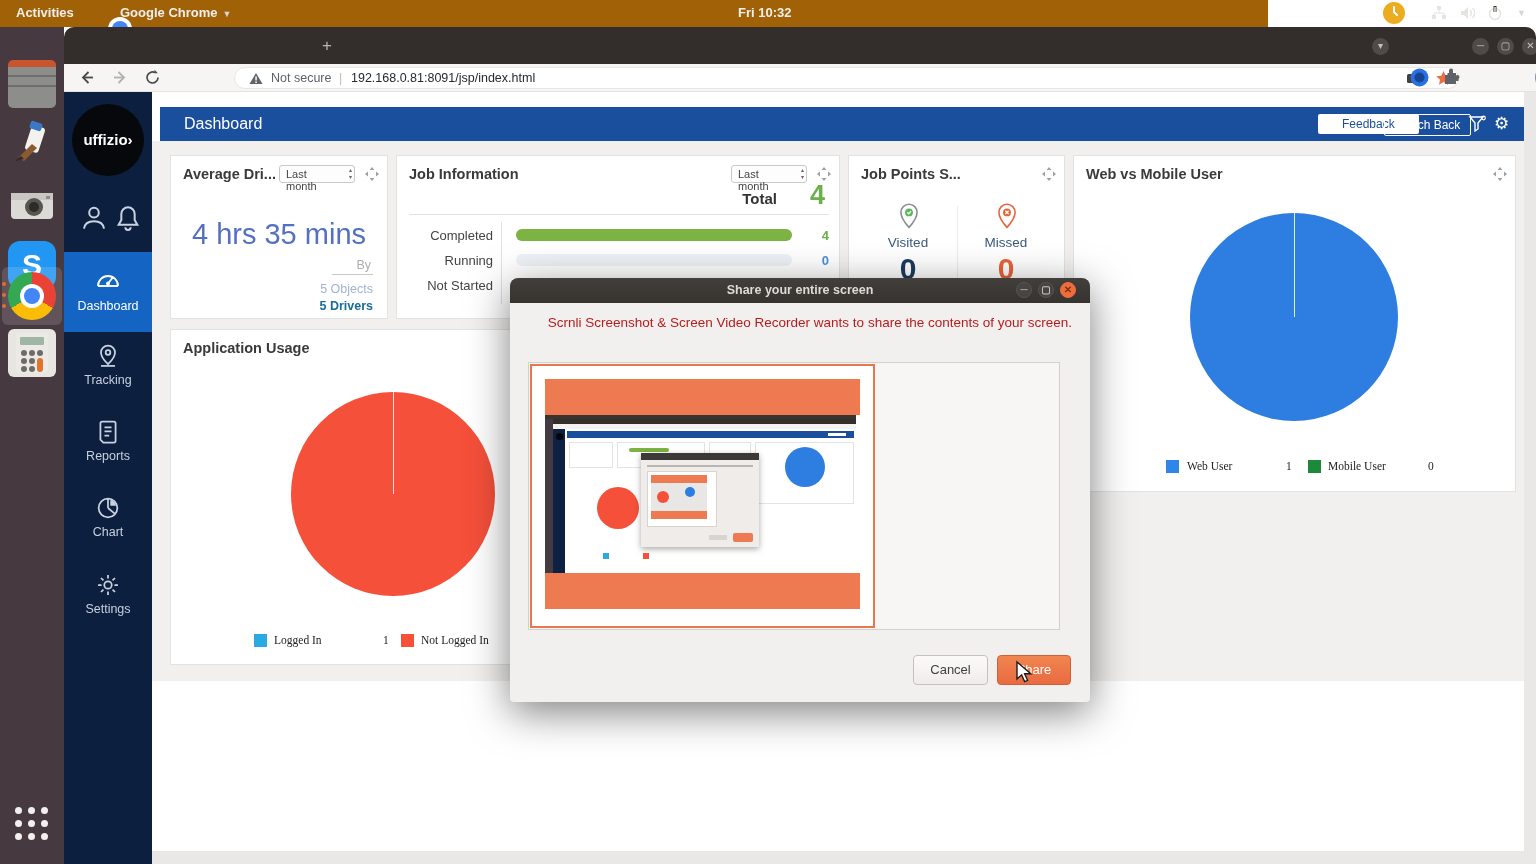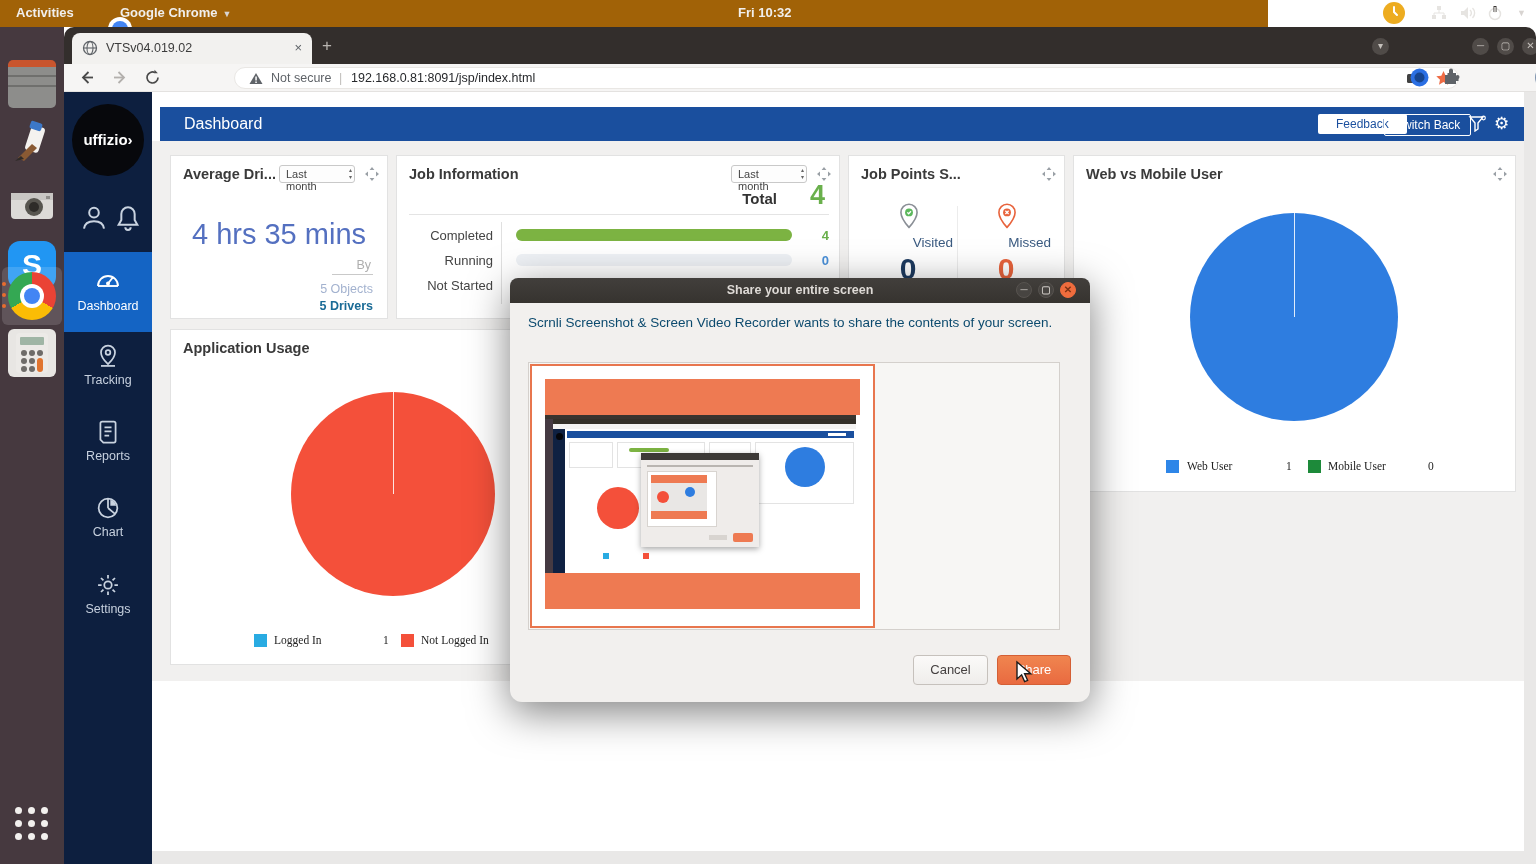--- a/index.html
+++ b/index.html
@@ -47,21 +47,21 @@
   
   .vts-sidebar { left:64px; top:92px; width:88px; height:772px; background:#0d1f3f;padding-left:24px; }
   .logo { position:absolute; left:8px; top:12px; width:72px; height:72px; border-radius:50%; background:#07080c; color:#fff; font-weight:bold; font-size:15px; text-align:center; line-height:72px; }
   .side-item { position:absolute; left:0; width:88px; text-align:center; color:#c6d0de; font-size:12.5px; }
   .side-item.active { background:#1464c4; color:#fff; }
   .widgets-bg { left:152px; top:141px; width:1372px; height:540px; background:#f1f0ef; }
   .right-strip { left:1524px; top:92px; width:12px; height:772px; background:#e9e8e7; }
   .bottom-strip { left:152px; top:851px; width:1384px; height:13px; background:#e9e8e7; }
   .vts-header { left:160px; top:107px; width:1364px; height:34px; background:#1a4f9e; color:#fff; }
   .hd-title { position:absolute; left:24px; top:8px; font-size:16px; }
-  .btn-feedback { position:absolute; left:1158px; top:7px; padding:3px 18px; background:#fff; color:#1a4f9e; font-size:12px; border-radius:2px; }
+  .btn-feedback { position:absolute; left:1158px; top:7px; padding:3px 24px; background:#fff; color:#1a4f9e; font-size:12px; border-radius:2px; }
   .btn-switch { position:absolute; left:1224px; top:7px; padding:3px 10px; border:1px solid #fff; color:#fff; font-size:12px; border-radius:2px; }
 
   .card { position:absolute; background:#fff; border:1px solid #e2e2e2; }
   .card-title { position:absolute; left:12px; top:10px; font-size:14.5px; font-weight:bold; color:#3a3a3a; white-space:nowrap; overflow:hidden; }
   .sel { position:absolute; height:18px; border:1px solid #c9c9c9; border-radius:3px; background:#fdfdfd; font-size:11px; color:#444; padding:2px 14px 0 6px; }
   .sel::after { content:"\25B4\A\25BE"; white-space:pre; position:absolute; right:2px; top:1px; font-size:6px; line-height:7px; color:#666; }
   .movei { position:absolute; top:11px; }
 
   .avg-value { position:absolute; left:0; top:62px; width:100%; text-align:center; font-size:29px; color:#5470c0; }
   .avg-by { position:absolute; right:14px; top:102px; color:#aeaeae; font-size:12.5px; border-bottom:1px solid #c9c9c9; padding:0 2px 2px 24px; }
@@ -70,36 +70,36 @@
 
   .ji-total-label { position:absolute; right:62px; top:34px; font-size:15px; font-weight:bold; color:#333; }
   .ji-total-value { position:absolute; right:14px; top:24px; font-size:27px; font-weight:bold; color:#6ab04c; }
   .ji-div { position:absolute; left:12px; top:58px; width:420px; border-top:1px solid #e4e4e4; }
   .ji-axis { position:absolute; left:104px; top:66px; height:82px; border-left:1px solid #e0e0e0; }
   .ji-label { position:absolute; width:88px; text-align:right; font-size:13px; color:#444; }
   .ji-track { position:absolute; left:119px; width:276px; height:12px; border-radius:7px; background:#eef1f5; }
   .ji-fill { height:12px; border-radius:7px; background:#7cb342; }
   .ji-val { position:absolute; right:10px; font-size:13px; font-weight:bold; }
 
-  .jp-col-label { position:absolute; width:90px; text-align:right; font-size:13.5px; color:#3a5a80; }
+  .jp-col-label { position:absolute; width:90px; text-align:center; font-size:13.5px; color:#3a5a80; }
   .jp-num { position:absolute; width:90px; text-align:center; font-size:30px; font-weight:bold; }
   .jp-div { position:absolute; left:108px; top:50px; height:100px; border-left:1px solid #ececec; }
 
   .pie { position:absolute; border-radius:50%; }
   .pie::after { content:""; position:absolute; left:50%; top:0; width:1px; height:50%; background:rgba(255,255,255,.85); }
   .serif { font-family:"Liberation Serif", serif; }
   .lg-sq { position:absolute; width:13px; height:13px; }
   .lg-t { position:absolute; font-size:11.5px; color:#222; }
 
   
-  .gtk { left:510px; top:278px; width:580px; height:424px; background:#f2f0ee; border-radius:12px; box-shadow:0 10px 40px rgba(0,0,0,.5);padding-left:29px; }
+  .gtk { left:510px; top:278px; width:580px; height:424px; background:#f2f0ee; border-radius:4px; box-shadow:0 10px 40px rgba(0,0,0,.5);padding-left:29px; }
   .gtk-tb { position:absolute; left:0; top:0; width:580px; height:25px; background:linear-gradient(#423f3c,#36332f); border-radius:8px 8px 0 0; color:#dedad6; font-size:12.5px; font-weight:bold; text-align:center; line-height:25px; }
   .gtk-wb { position:absolute; top:4px; width:16px; height:16px; border-radius:50%; background:#474441; border:1px solid #57534f; color:#c9c5c0; font-size:10px; line-height:14px; text-align:center; }
   .gtk-wb.close { background:#ef6c3d; border-color:#ef6c3d; color:#7c3113; }
-  .gtk-msg { position:absolute; left:18px; top:34px; width:544px; font-size:13.5px; color:#0c4a6e; line-height:21px; }
+  .gtk-msg { position:absolute; left:18px; top:34px; width:544px; font-size:13.5px; color:#b91c1c; line-height:21px;text-align:right; }
   .preview { position:absolute; left:18px; top:84px; width:532px; height:268px; background:#f7f6f4; border:1px solid #d4d0cc; }
   .thumb { position:absolute; left:1px; top:1px; width:345px; height:264px; background:#fff; border:2px solid #e8764e; padding:13px; }
   .band { width:100%; height:36px; background:#ee7a52; }
   .mini { position:relative; width:100%; height:158px; background:#fff; overflow:hidden; }
   .gtk-btn { position:absolute; top:377px; height:30px; border-radius:4px; font-size:13px; text-align:center; line-height:28px; }
   .btn-cancel { left:403px; width:75px; background:linear-gradient(#fbfaf9,#efedeb); border:1px solid #c6c1bc; color:#454040; }
   .btn-share { left:487px; width:74px; background:linear-gradient(#f0854f,#e96a40); border:1px solid #d45f35; color:#fff; }
 </style>
 </head>
 <body>
@@ -175,29 +175,20 @@
       <b style="left:2px;top:15px"></b>
         <b style="left:15px;top:15px"></b>
         <b style="left:28px;top:15px"></b>
       <b style="left:2px;top:28px"></b>
         <b style="left:15px;top:28px"></b>
         <b style="left:28px;top:28px"></b>
     </div>
   </div>
 
   <div class="abs tabstrip">
-    <div class="tab">
-      <span class="abs" style="left:10px; top:7px;"><svg width="16" height="16" viewBox="0 0 16 16">
-            <circle cx="8" cy="8" r="6.5" stroke="#5f6368" fill="none" stroke-width="1.3"></circle>
-            <ellipse cx="8" cy="8" rx="3" ry="6.5" stroke="#5f6368" fill="none" stroke-width="1.1"></ellipse>
-            <line x1="1.5" y1="8" x2="14.5" y2="8" stroke="#5f6368" stroke-width="1.1"></line>
-          </svg></span>
-      <span class="tab-title">VTSv04.019.02</span>
-      <span class="tab-x">×</span>
-    </div>
     <span class="newtab">+</span>
     <span class="winc" style="left:1308px;">▾</span>
     <span class="winc" style="left:1408px;">─</span>
     <span class="winc" style="left:1433px;">▢</span>
     <span class="winc" style="left:1458px;">✕</span>
   </div>
 
   <div class="abs toolbar">
     <span class="navico" style="left:14px;"><svg width="17" height="17" viewBox="0 0 17 17">
           <path d="M10.5 3L5 8.5l5.5 5.5" stroke="#4a4a4a" fill="none" stroke-width="1.8"></path>

